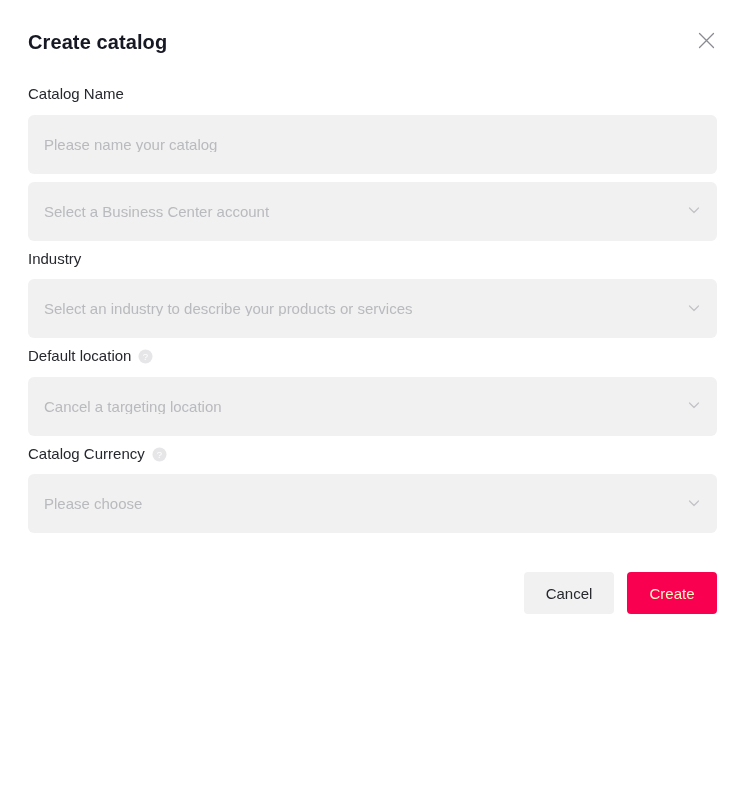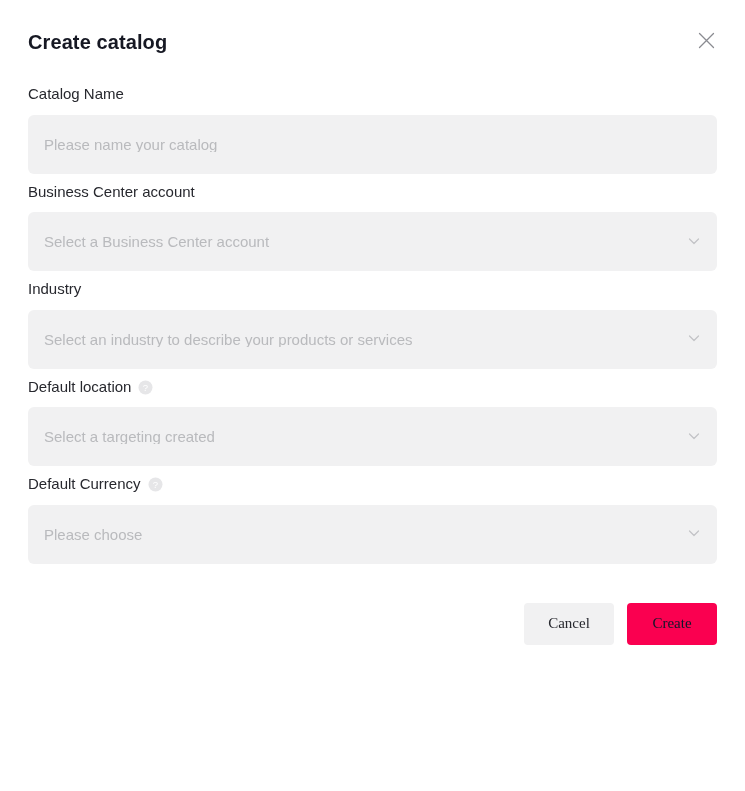--- a/index.html
+++ b/index.html
@@ -138,32 +138,32 @@
     align-items: center;
     gap: 13px;
     margin-top: 39px;
   }
   .btn {
     height: 42px;
     min-width: 90px;
     border: none;
     border-radius: 4px;
     font-size: 15px;
-    font-family: Liberation Serif, serif;
+    font-family: Liberation Sans, sans-serif;
     cursor: pointer;
     padding: 0 5px;
     line-height: 1;
   }
   .btn-cancel {
     background: #f1f1f2;
     color: #27282e;
   }
   .btn-create {
     background: #fa0050;
-    color: #0f172a;
+    color: #fef9c3;
   }
 </style>
 </head>
 <body>
 
 <div class="modal">
 
   <div class="modal-header">
     <div class="modal-title">Create catalog</div>
     <div class="close-btn">
@@ -177,23 +177,20 @@
   <div class="field-group">
     <div class="field-label">
       <span>Catalog Name</span>
     </div>
     <div class="control">
       <span class="control-value">Please name your catalog</span>
     </div>
   </div>
 
   <div class="field-group">
-    <div class="field-label">
-      <span>Business Center account</span>
-    </div>
     <div class="control select">
       <span class="control-value">Select a Business Center account</span>
       <span class="chevron">
         <svg width="14" height="14" viewBox="0 0 14 14" fill="none" xmlns="http://www.w3.org/2000/svg">
           <path d="M2.5 5 L7 9.5 L11.5 5" stroke="currentColor" stroke-width="1.25" stroke-linecap="round" stroke-linejoin="round"></path>
         </svg>
       </span>
     </div>
   </div>
 
@@ -215,32 +212,32 @@
     <div class="field-label">
       <span>Default location</span>
       <span class="help-icon">
         <svg width="15" height="15" viewBox="0 0 15 15" xmlns="http://www.w3.org/2000/svg">
           <circle cx="7.5" cy="7.5" r="7" fill="#e6e6e8"></circle>
           <text x="7.5" y="10.9" text-anchor="middle" font-family="Liberation Sans, sans-serif" font-size="9.5" fill="#ffffff">?</text>
         </svg>
       </span>
     </div>
     <div class="control select">
-      <span class="control-value">Select a targeting created</span>
-      <span class="chevron">
-        <svg width="14" height="14" viewBox="0 0 14 14" fill="none" xmlns="http://www.w3.org/2000/svg">
-          <path d="M2.5 5 L7 9.5 L11.5 5" stroke="currentColor" stroke-width="1.25" stroke-linecap="round" stroke-linejoin="round"></path>
-        </svg>
-      </span>
-    </div>
-  </div>
-
-  <div class="field-group">
-    <div class="field-label">
-      <span>Default Currency</span>
+      <span class="control-value">Cancel a targeting location</span>
+      <span class="chevron">
+        <svg width="14" height="14" viewBox="0 0 14 14" fill="none" xmlns="http://www.w3.org/2000/svg">
+          <path d="M2.5 5 L7 9.5 L11.5 5" stroke="currentColor" stroke-width="1.25" stroke-linecap="round" stroke-linejoin="round"></path>
+        </svg>
+      </span>
+    </div>
+  </div>
+
+  <div class="field-group">
+    <div class="field-label">
+      <span>Catalog Currency</span>
       <span class="help-icon">
         <svg width="15" height="15" viewBox="0 0 15 15" xmlns="http://www.w3.org/2000/svg">
           <circle cx="7.5" cy="7.5" r="7" fill="#e6e6e8"></circle>
           <text x="7.5" y="10.9" text-anchor="middle" font-family="Liberation Sans, sans-serif" font-size="9.5" fill="#ffffff">?</text>
         </svg>
       </span>
     </div>
     <div class="control select">
       <span class="control-value">Please choose</span>
       <span class="chevron">

